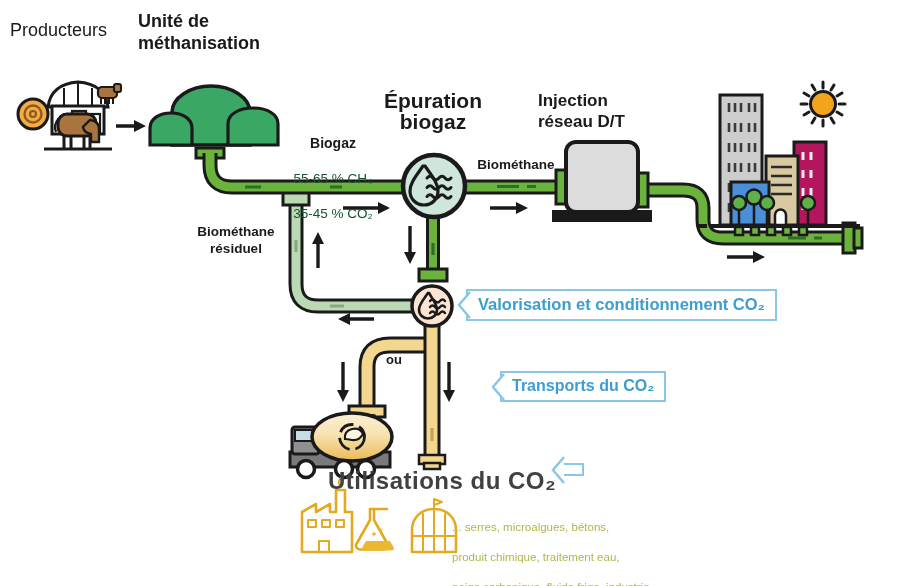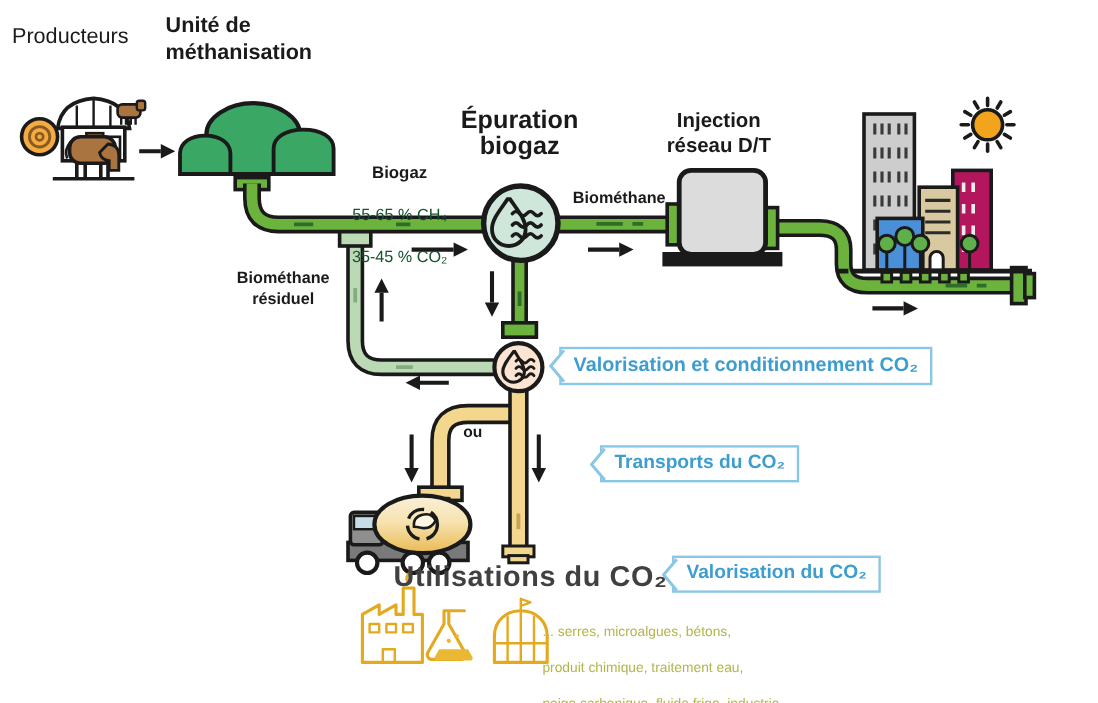--- a/index.html
+++ b/index.html
@@ -3,21 +3,21 @@
 <meta charset="utf-8">
 <style>
   html,body{margin:0;padding:0;background:#fff;}
   #canvas{position:relative;width:915px;height:586px;background:#ffffff;overflow:hidden;
           font-family:"Liberation Sans",sans-serif;}
   #diagram-svg{position:absolute;left:0;top:0;}
   .lbl{position:absolute;color:#1a1a1a;white-space:pre-line;}
   #lbl-producteurs{left:10px;top:20px;font-size:18px;font-weight:normal;}
   #lbl-unite{left:138px;top:10px;width:152px;text-align:left;font-size:18px;font-weight:bold;line-height:22px;}
   #lbl-epuration{left:380px;top:90px;width:106px;text-align:center;font-size:21px;font-weight:bold;line-height:21px;}
-  #lbl-injection{left:538px;top:90px;width:122px;text-align:center;font-size:17px;font-weight:bold;line-height:21px;}
+  #lbl-injection{left:538px;top:90px;width:122px;font-size:17px;font-weight:bold;line-height:21px;}
   #grp-biogaz{left:280px;top:117px;width:106px;text-align:center;}
   #grp-biogaz .t{font-size:14px;font-weight:bold;line-height:17px;}
   #grp-biogaz .r{font-size:13.5px;color:#14532d;line-height:17px;}
   #lbl-biomethane{left:468px;top:157px;width:96px;text-align:center;font-size:13.5px;font-weight:bold;}
   #grp-offgaz{left:446px;top:209px;width:106px;text-align:center;}
   #grp-offgaz .t{font-size:13.5px;font-weight:bold;line-height:17px;}
   #grp-offgaz .r{font-size:13px;color:#3d3d3d;line-height:17px;}
   #lbl-residuel{left:190px;top:224px;width:92px;text-align:center;font-size:13.5px;font-weight:bold;line-height:16.5px;}
   #lbl-ou{left:386px;top:352px;font-size:13px;font-weight:bold;}
   .callout{position:absolute;background:#fff;border:2.5px solid #8ac7e5;color:#3d9dcf;
@@ -216,21 +216,20 @@
   <svg class="notch" width="16" height="30" viewBox="0 0 16 30">
     <polyline points="14,2 3,15 14,28" fill="#ffffff" stroke="#8ac7e5" stroke-width="2.5"></polyline>
   </svg>
   <span>Transports du CO₂</span>
 </div>
 
 <div class="callout" id="co-valo">
   <svg class="notch" width="16" height="30" viewBox="0 0 16 30">
     <polyline points="14,2 3,15 14,28" fill="#ffffff" stroke="#8ac7e5" stroke-width="2.5"></polyline>
   </svg>
-  <span>Valorisation du CO₂</span>
 </div>
 
 <div class="lbl" id="lbl-utilisations">Utilisations du CO₂</div>
 
 <div class="lbl" id="grp-uses">
   <div>... serres, microalgues, bétons,</div>
   <div>produit chimique, traitement eau,</div>
   <div>neige carbonique, fluide frigo, industrie...</div>
 </div>
 

